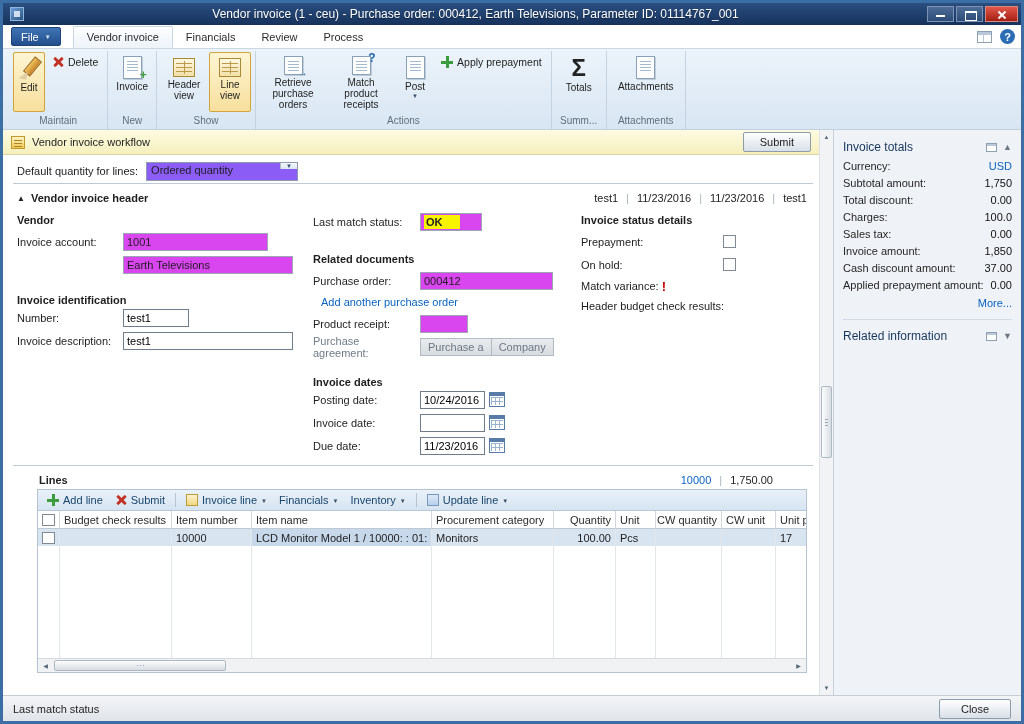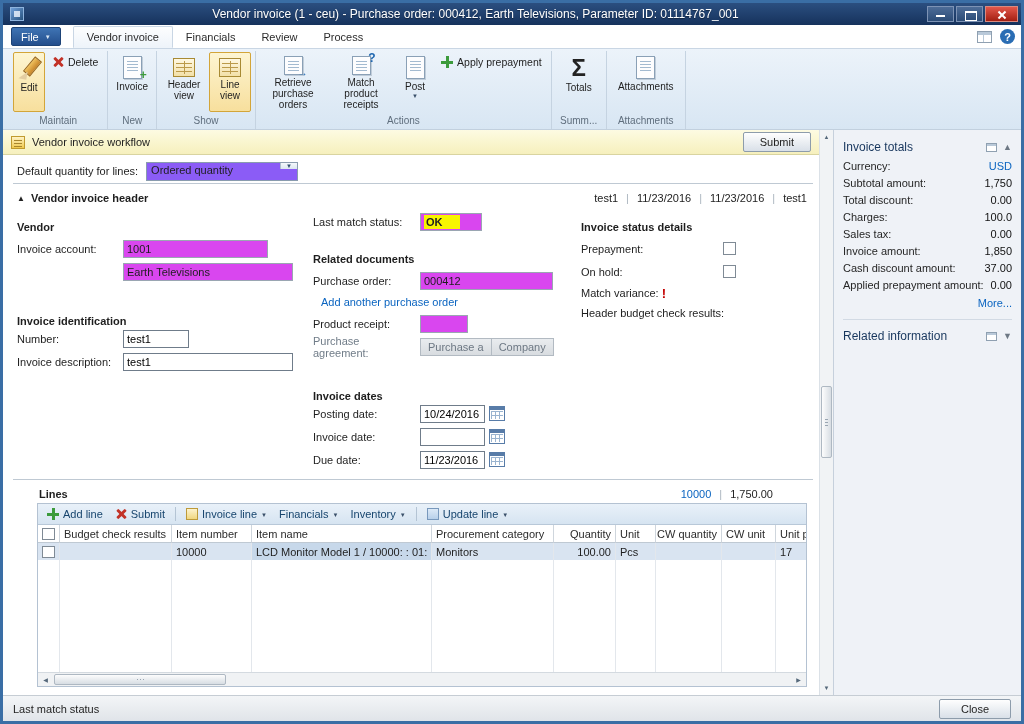--- a/index.html
+++ b/index.html
@@ -88,22 +88,22 @@
   .sect-summary{margin-left:auto;font-weight:normal;display:flex;align-items:center;color:#222}
   .sum-sep::before{content:"|";color:#aab4be;padding:0 8px;font-weight:normal}
 
   .form-cols{display:flex;margin:6px 0 8px 4px}
   .fcol1{width:296px}.fcol2{width:268px}.fcol3{flex:1}
   .frow{display:flex;align-items:center;height:23px}
   .frow.short{height:20px}
   .flabel{flex:0 0 106px;padding-right:4px}
   .fcol2 .flabel{flex:0 0 107px}
   .fcol3 .flabel{flex:0 0 142px}
-  .ftitle{font-weight:bold;height:20px;display:flex;align-items:flex-end;margin-top:24px}
-  .ftitle.first{margin-top:7px;align-items:center}
+  .ftitle{font-weight:bold;height:20px;display:flex;align-items:flex-end;margin-top:10px}
+  .ftitle.first{margin-top:0;align-items:center}
   .field{height:18px;border:1px solid #9aa6b2;background:#d946ef;padding:0 3px;display:flex;align-items:center;overflow:hidden;white-space:nowrap}
   input.field{background:#fff;border:1px solid #6f7c8a;font:11px "Liberation Sans",sans-serif;padding:0 3px;display:inline-block}
   .w145{width:145px}.w170{width:170px}.w66{width:66px}.w62{width:62px}.w133{width:133px}.w48{width:48px}.w65{width:65px}
   .hl{background:#f8f400;min-width:36px;height:14px;display:flex;align-items:center;padding:0 2px;font-weight:bold}
   .link{color:#0a64c0;cursor:default}
   .pa-btn{height:18px;padding:0 7px;border:1px solid #b2bac2;background:linear-gradient(#e9ecef,#d8dce0);color:#6d7884;display:inline-flex;align-items:center;cursor:default}
   .pa-btn + .pa-btn{border-left:none}
   .i-cal{width:16px;height:15px;border:1px solid #587ca8;border-top:4px solid #587ca8;background:#fff;position:relative;margin-left:4px;flex:0 0 16px}
   .i-cal::before{content:"";position:absolute;inset:1px;background:repeating-linear-gradient(to right,#9ab4d0 0 1px,transparent 1px 4px),repeating-linear-gradient(to bottom,#9ab4d0 0 1px,transparent 1px 4px)}
   .cb{width:13px;height:13px;border:1px solid #7f8a95;background:#fff;flex:0 0 13px}

